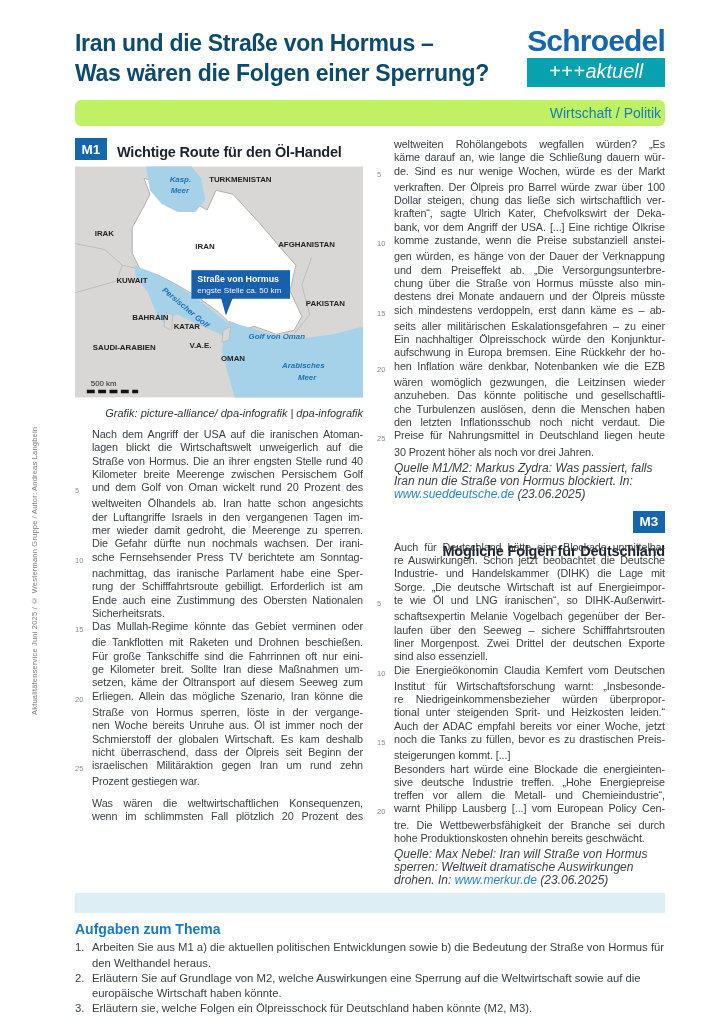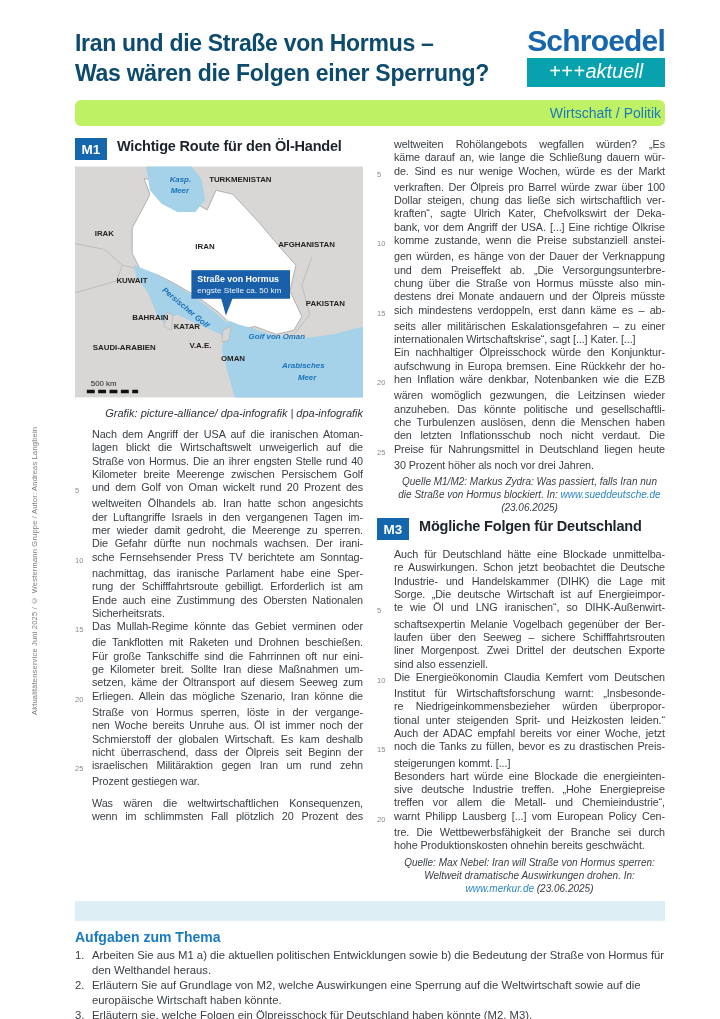--- a/index.html
+++ b/index.html
@@ -13,33 +13,33 @@
   .title { color:#0c4a6e; font-size:23px; font-weight:bold; line-height:30px; letter-spacing:-.3px; width:440px; }
   .logo { position:absolute; right:0; top:-2px; text-align:center; }
   .logo-name { color:#1766ad; font-size:30px; font-weight:bold; letter-spacing:-.8px; line-height:30px; }
   .logo-band { background:#07a2ad; color:#fff; padding:2px 9px 4px; font-size:20px; font-style:italic; margin-top:2px; }
   .logo-plus { font-weight:normal; letter-spacing:.5px; }
   .logo-sub { font-weight:normal; }
   .band { margin-top:10px; height:26px; background:#bef264; display:flex; align-items:center; justify-content:flex-end; padding-right:4px; box-sizing:border-box;border-radius:6px; }
   .band-label { color:#1a7abb; font-size:14px; }
   .cols { display:flex; gap:14px; margin-top:12px; }
   .col { width:288px; flex:none; }
-  .m-header { display:flex; align-items:flex-start; gap:10px; height:22px; }
+  .m-header { display:flex; align-items:flex-end; gap:10px; height:22px; }
   .m-box { background:#1467ad; color:#fff; font-weight:bold; font-size:13.5px; width:32px; height:22px; flex:none;
            display:flex; align-items:center; justify-content:center; }
   .m-title { font-weight:bold; font-size:14.5px; color:#1d232b; letter-spacing:-.2px; white-space:nowrap; }
   .map-wrap { margin-top:6px;text-align:right; }
   .map-caption { font-style:italic; font-size:11px; color:#2f343a; margin-top:5px; }
   .textblock { margin-top:9px; }
-  .mt10 { margin-top:4px; } .mt8 { margin-top:8px; }
+  .mt10 { margin-top:10px;flex-direction:column; } .mt8 { margin-top:8px; }
   .tl { display:flex; line-height:13.3px; }
   .ln { width:17px; flex:none; font-size:7.5px; color:#8b8b8b; padding-top:3px; box-sizing:border-box; }
   .lt { flex:1; font-size:10.8px; letter-spacing:-.1px; color:#3a4046; }
   .just { text-align:justify; text-align-last:justify; }
-  .source { margin:3px 0 0 17px; font-size:10px; font-style:italic; line-height:13px; color:#3a4046;text-align:center; }
+  .source { margin:3px 0 0 17px; font-size:12px; font-style:italic; line-height:13px; color:#3a4046; }
   .source a { color:#2a86c7; text-decoration:none; }
   .tasks-band { height:20px; background:#ddeef5; margin-top:6px; }
   .tasks { margin-top:8px; }
   .tasks-heading { color:#187ac0; font-weight:bold; font-size:14px; margin-bottom:3px; }
   .task { display:flex; line-height:15.2px; }
   .task-num { width:17px; flex:none; font-size:11.3px; }
   .task-text { flex:1; font-size:11.3px; }
   .map-country-label { font-weight:bold; font-size:8px; fill:#23221f; font-family:"Liberation Sans",sans-serif; }
   .map-water-label { font-weight:bold; font-style:italic; font-size:8px; fill:#1a72b8; font-family:"Liberation Sans",sans-serif; }
 </style>
@@ -300,24 +300,20 @@
             <div class="tl">
               <span class="ln">15</span>
               <span class="lt just">sich mindestens verdoppeln, erst dann käme es – ab-</span>
             </div>
             <div class="tl">
               <span class="ln"></span>
               <span class="lt just">seits aller militärischen Eskalationsgefahren – zu einer</span>
             </div>
             <div class="tl">
               <span class="ln"></span>
-              <span class="lt">internationalen Wirtschaftskrise“, sagt [...] Kater. [...]</span>
-            </div>
-            <div class="tl">
-              <span class="ln"></span>
               <span class="lt just">Ein nachhaltiger Ölpreisschock würde den Konjunktur-</span>
             </div>
             <div class="tl">
               <span class="ln"></span>
               <span class="lt just">aufschwung in Europa bremsen. Eine Rückkehr der ho-</span>
             </div>
             <div class="tl">
               <span class="ln">20</span>
               <span class="lt just">hen Inflation wäre denkbar, Notenbanken wie die EZB</span>
             </div>

